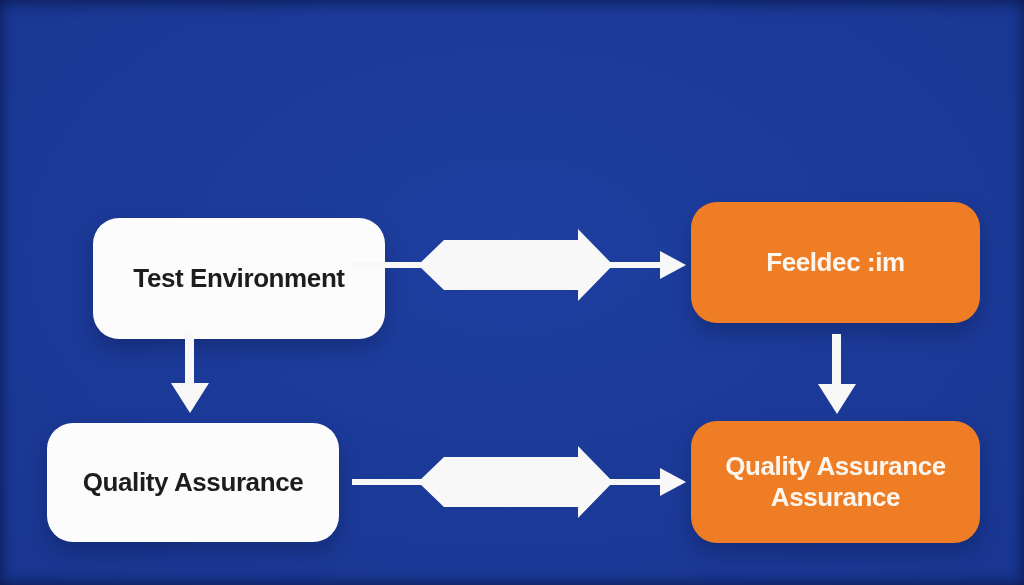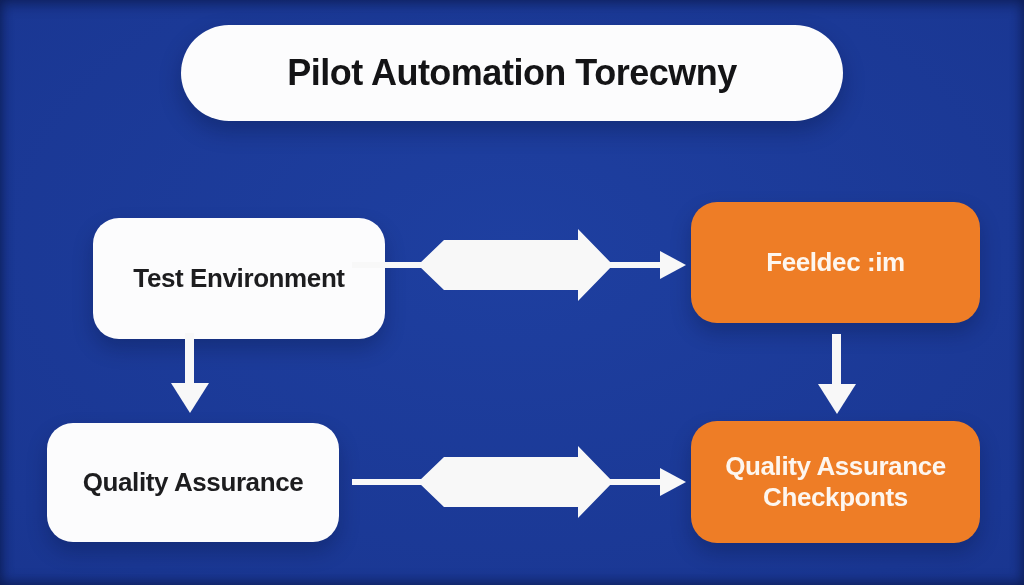--- a/index.html
+++ b/index.html
@@ -42,39 +42,36 @@
   .h-arrow-1{left:352px;top:220px;}
   .h-arrow-2{left:352px;top:437px;}
   .v-arrow-1{left:168px;top:333px;}
   .v-arrow-2{left:815px;top:334px;}
 </style>
 </head>
 <body>
 
 <div class="stage">
 
-  <div class="title-pill">
-    <span>Pilot Automation Torecwny</span>
-  </div>
 
   <div class="node white node-tl">
     <span>Test Environment</span>
   </div>
 
   <div class="node orange node-tr">
     <span>Feeldec :im</span>
   </div>
 
   <div class="node white node-bl">
     <span>Quality Assurance</span>
   </div>
 
   <div class="node orange node-br">
     <span>Quality Assurance</span>
-    <span>Checkponts</span>
+    <span>Assurance</span>
   </div>
 
   <svg class="arrow h-arrow-1" width="335" height="90" viewBox="0 0 335 90" aria-hidden="true">
     <rect x="0" y="42" width="70" height="6"></rect>
     <rect x="250" y="42" width="58" height="6"></rect>
     <polygon points="66,45 92,20 226,20 226,9 261,45 226,81 226,70 92,70"></polygon>
     <polygon points="308,31 308,59 334,45"></polygon>
   </svg>
 
   <svg class="arrow h-arrow-2" width="335" height="90" viewBox="0 0 335 90" aria-hidden="true">

